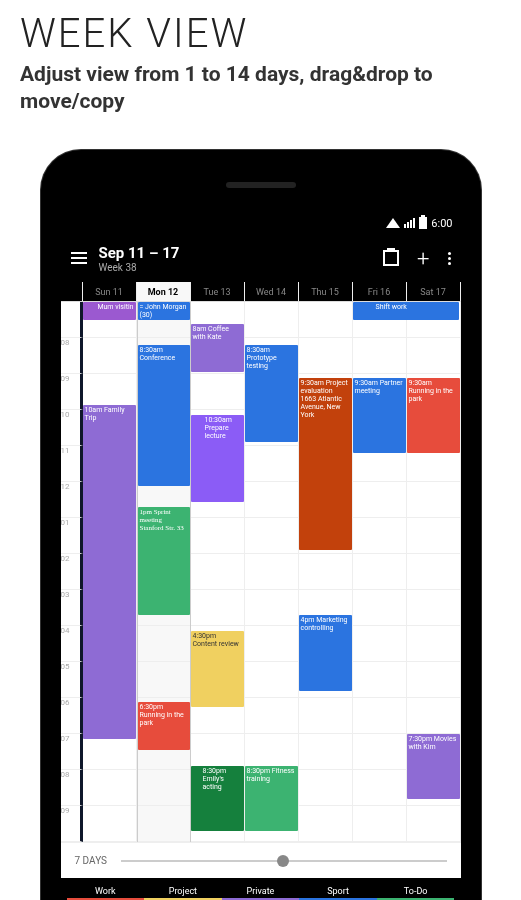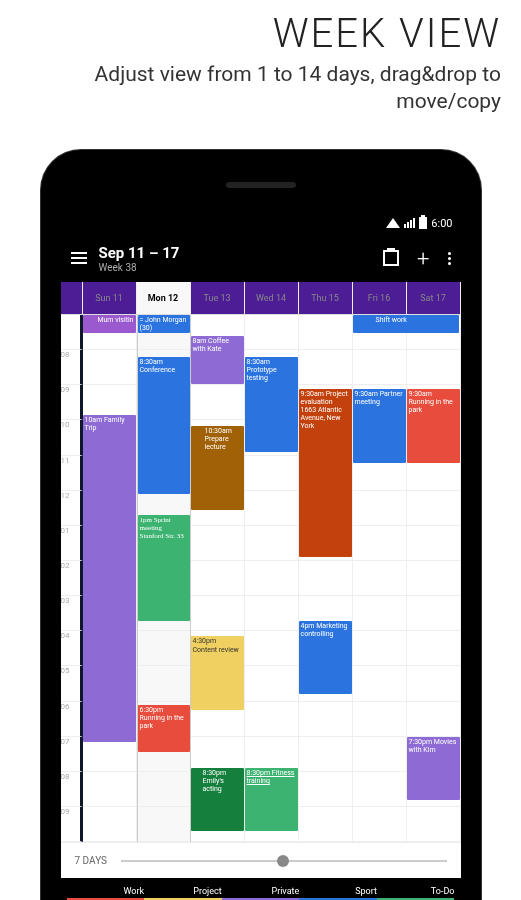--- a/index.html
+++ b/index.html
@@ -1,54 +1,54 @@
 <!DOCTYPE html>
 <html><head>
 <meta charset="utf-8">
 <style>
 *{margin:0;padding:0;box-sizing:border-box;font-family:-apple-system,BlinkMacSystemFont,'Segoe UI',Roboto,Arial,sans-serif}
 body{background:#fff;width:521px;height:900px;overflow:hidden;position:relative}
-.promo{text-align:right;padding:10px 20px 8px}
+.promo{text-align:left;padding:10px 20px 8px}
 .promo-title{font-size:40px;font-weight:300;letter-spacing:2px;color:#222}
-.promo-sub{font-size:21px;font-weight:400;color:#333;line-height:1.3;margin-top:4px}
+.promo-sub{font-size:21px;font-weight:700;color:#333;line-height:1.3;margin-top:4px}
 .phone{position:absolute;left:50%;transform:translateX(-50%);top:150px;width:440px;height:820px;background:#000;border-radius:40px;padding:10px;box-shadow:0 0 0 1px #333}
 .phone-inner{width:100%;height:100%;background:#000;border-radius:30px;overflow:hidden;position:relative}
 .speaker{position:absolute;top:22px;left:50%;transform:translateX(-50%);width:70px;height:6px;background:#222;border-radius:3px}
 .screen{position:absolute;top:52px;left:10px;right:10px;bottom:52px;background:#fff;display:flex;flex-direction:column}
 .statusbar{height:22px;background:#000;color:#fff;display:flex;justify-content:flex-end;align-items:center;padding:0 8px;font-size:11px;gap:4px}
 .appbar{height:48px;background:#000;color:#fff;display:flex;align-items:center;padding:0 10px;gap:12px}
 .hamburger{display:flex;flex-direction:column;gap:3px;cursor:pointer}
 .hamburger span{width:16px;height:2px;background:#fff;display:block}
 .appbar-title{flex:1}
 .appbar-date{font-size:15px;font-weight:700}
 .appbar-week{font-size:10px;color:#aaa}
 .appbar-icons{display:flex;gap:18px;align-items:center}
 .icon-today{width:16px;height:16px;border:2px solid #fff;position:relative}
 .icon-today::before{content:'';position:absolute;top:-4px;left:2px;right:2px;height:2px;background:#fff}
 .icon-plus{font-size:22px;font-weight:300}
 .icon-more{display:flex;flex-direction:column;gap:2px}
 .icon-more span{width:3px;height:3px;background:#fff;border-radius:50%}
-.dayheader{display:grid;grid-template-columns:22px repeat(7,1fr);background:#4c1d95;border-bottom:1px solid #ddd;font-size:9px;color:#888;height:33px}
+.dayheader{display:grid;grid-template-columns:22px repeat(7,1fr);background:#000000;border-bottom:1px solid #ddd;font-size:9px;color:#888;height:20px}
 .dayheader>div{display:flex;align-items:center;justify-content:center;border-right:1px solid #eee}
 .dayheader .today{color:#000;font-weight:bold;background:#f8f8f8}
 .grid{flex:1;display:grid;grid-template-columns:22px repeat(7,1fr);position:relative;overflow:hidden;background:#fff}
 .hourcol{display:flex;flex-direction:column}
 .hourcol>div{flex:1;font-size:8px;color:#aaa;text-align:right;padding-right:2px;border-bottom:1px solid #eee;border-right:3px solid #0f172a;display:flex;align-items:flex-start}
 .daycol{position:relative;border-right:1px solid #eee}
 .daycol.today{background:#f8f8f8;border-left:1px solid #ccc;border-right:1px solid #ccc}
 .hourlines{position:absolute;inset:0;display:flex;flex-direction:column;pointer-events:none}
 .hourlines>div{flex:1;border-bottom:1px solid #eee}
 .event{position:absolute;left:0;right:0;font-size:7px;color:#fff;padding:1px 2px;overflow:hidden;line-height:1.15;cursor:pointer;border-radius:1px}
 .allday{top:0;height:18px}
 .footer-slider{height:36px;display:flex;align-items:center;padding:0 14px;gap:14px;background:#fff;border-top:1px solid #eee}
 .slider-label{font-size:10px;color:#666}
 .slider-track{flex:1;height:2px;background:#ccc;position:relative}
 .slider-thumb{position:absolute;width:12px;height:12px;background:#888;border-radius:50%;top:-5px;left:48%}
 .legend{height:30px;background:#000;display:flex;align-items:center;justify-content:space-around;padding:0 6px}
-.legend-item{display:flex;flex-direction:column;align-items:flex-end;gap:2px;flex:1}
+.legend-item{display:flex;flex-direction:column;align-items:center;gap:2px;flex:1}
 .legend-label{font-size:9px;color:#fff}
 .legend-bar{width:100%;height:3px}
 .wifi{width:0;height:0;border-left:7px solid transparent;border-right:7px solid transparent;border-bottom:10px solid #fff}
 .sig{display:flex;align-items:flex-end;gap:1px}
 .sig span{width:2px;background:#fff}
 .batt{width:8px;height:12px;background:#fff;position:relative}
 .batt::before{content:'';position:absolute;top:-2px;left:2px;width:4px;height:2px;background:#fff}
 </style>
 </head>
 <body>
@@ -181,21 +181,21 @@
               <div></div>
               <div></div>
               <div></div>
               <div></div>
               <div></div>
               <div></div>
               <div></div>
               <div></div>
             </div>
             <div class="event" style="background: rgb(142, 107, 212); top: 4%; height: 9%;">8am Coffee with Kate</div>
-            <div class="event" style="background: #a16207; top: 21%; height: 16%; padding-left: 14px;">10:30am Prepare lecture</div>
+            <div class="event" style="background: #8b5cf6; top: 21%; height: 16%; padding-left: 14px;">10:30am Prepare lecture</div>
             <div class="event" style="background: rgb(240, 208, 96); color: rgb(51, 51, 51); top: 61%; height: 14%;">4:30pm Content review</div>
             <div class="event" style="background: #15803d; top: 86%; height: 12%; padding-left: 12px;">8:30pm Emily's acting</div>
           </div>
           <div class="daycol">
             <div class="hourlines">
               <div></div>
               <div></div>
               <div></div>
               <div></div>
               <div></div>
@@ -204,21 +204,21 @@
               <div></div>
               <div></div>
               <div></div>
               <div></div>
               <div></div>
               <div></div>
               <div></div>
               <div></div>
             </div>
             <div class="event" style="background: rgb(43, 116, 224); top: 8%; height: 18%;">8:30am Prototype testing</div>
-            <div class="event" style="background: rgb(60, 179, 113); top: 86%; height: 12%; text-decoration: underline;">8:30pm Fitness training</div>
+            <div class="event" style="background: rgb(60, 179, 113); top: 86%; height: 12%;">8:30pm Fitness training</div>
           </div>
           <div class="daycol">
             <div class="hourlines">
               <div></div>
               <div></div>
               <div></div>
               <div></div>
               <div></div>
               <div></div>
               <div></div>

